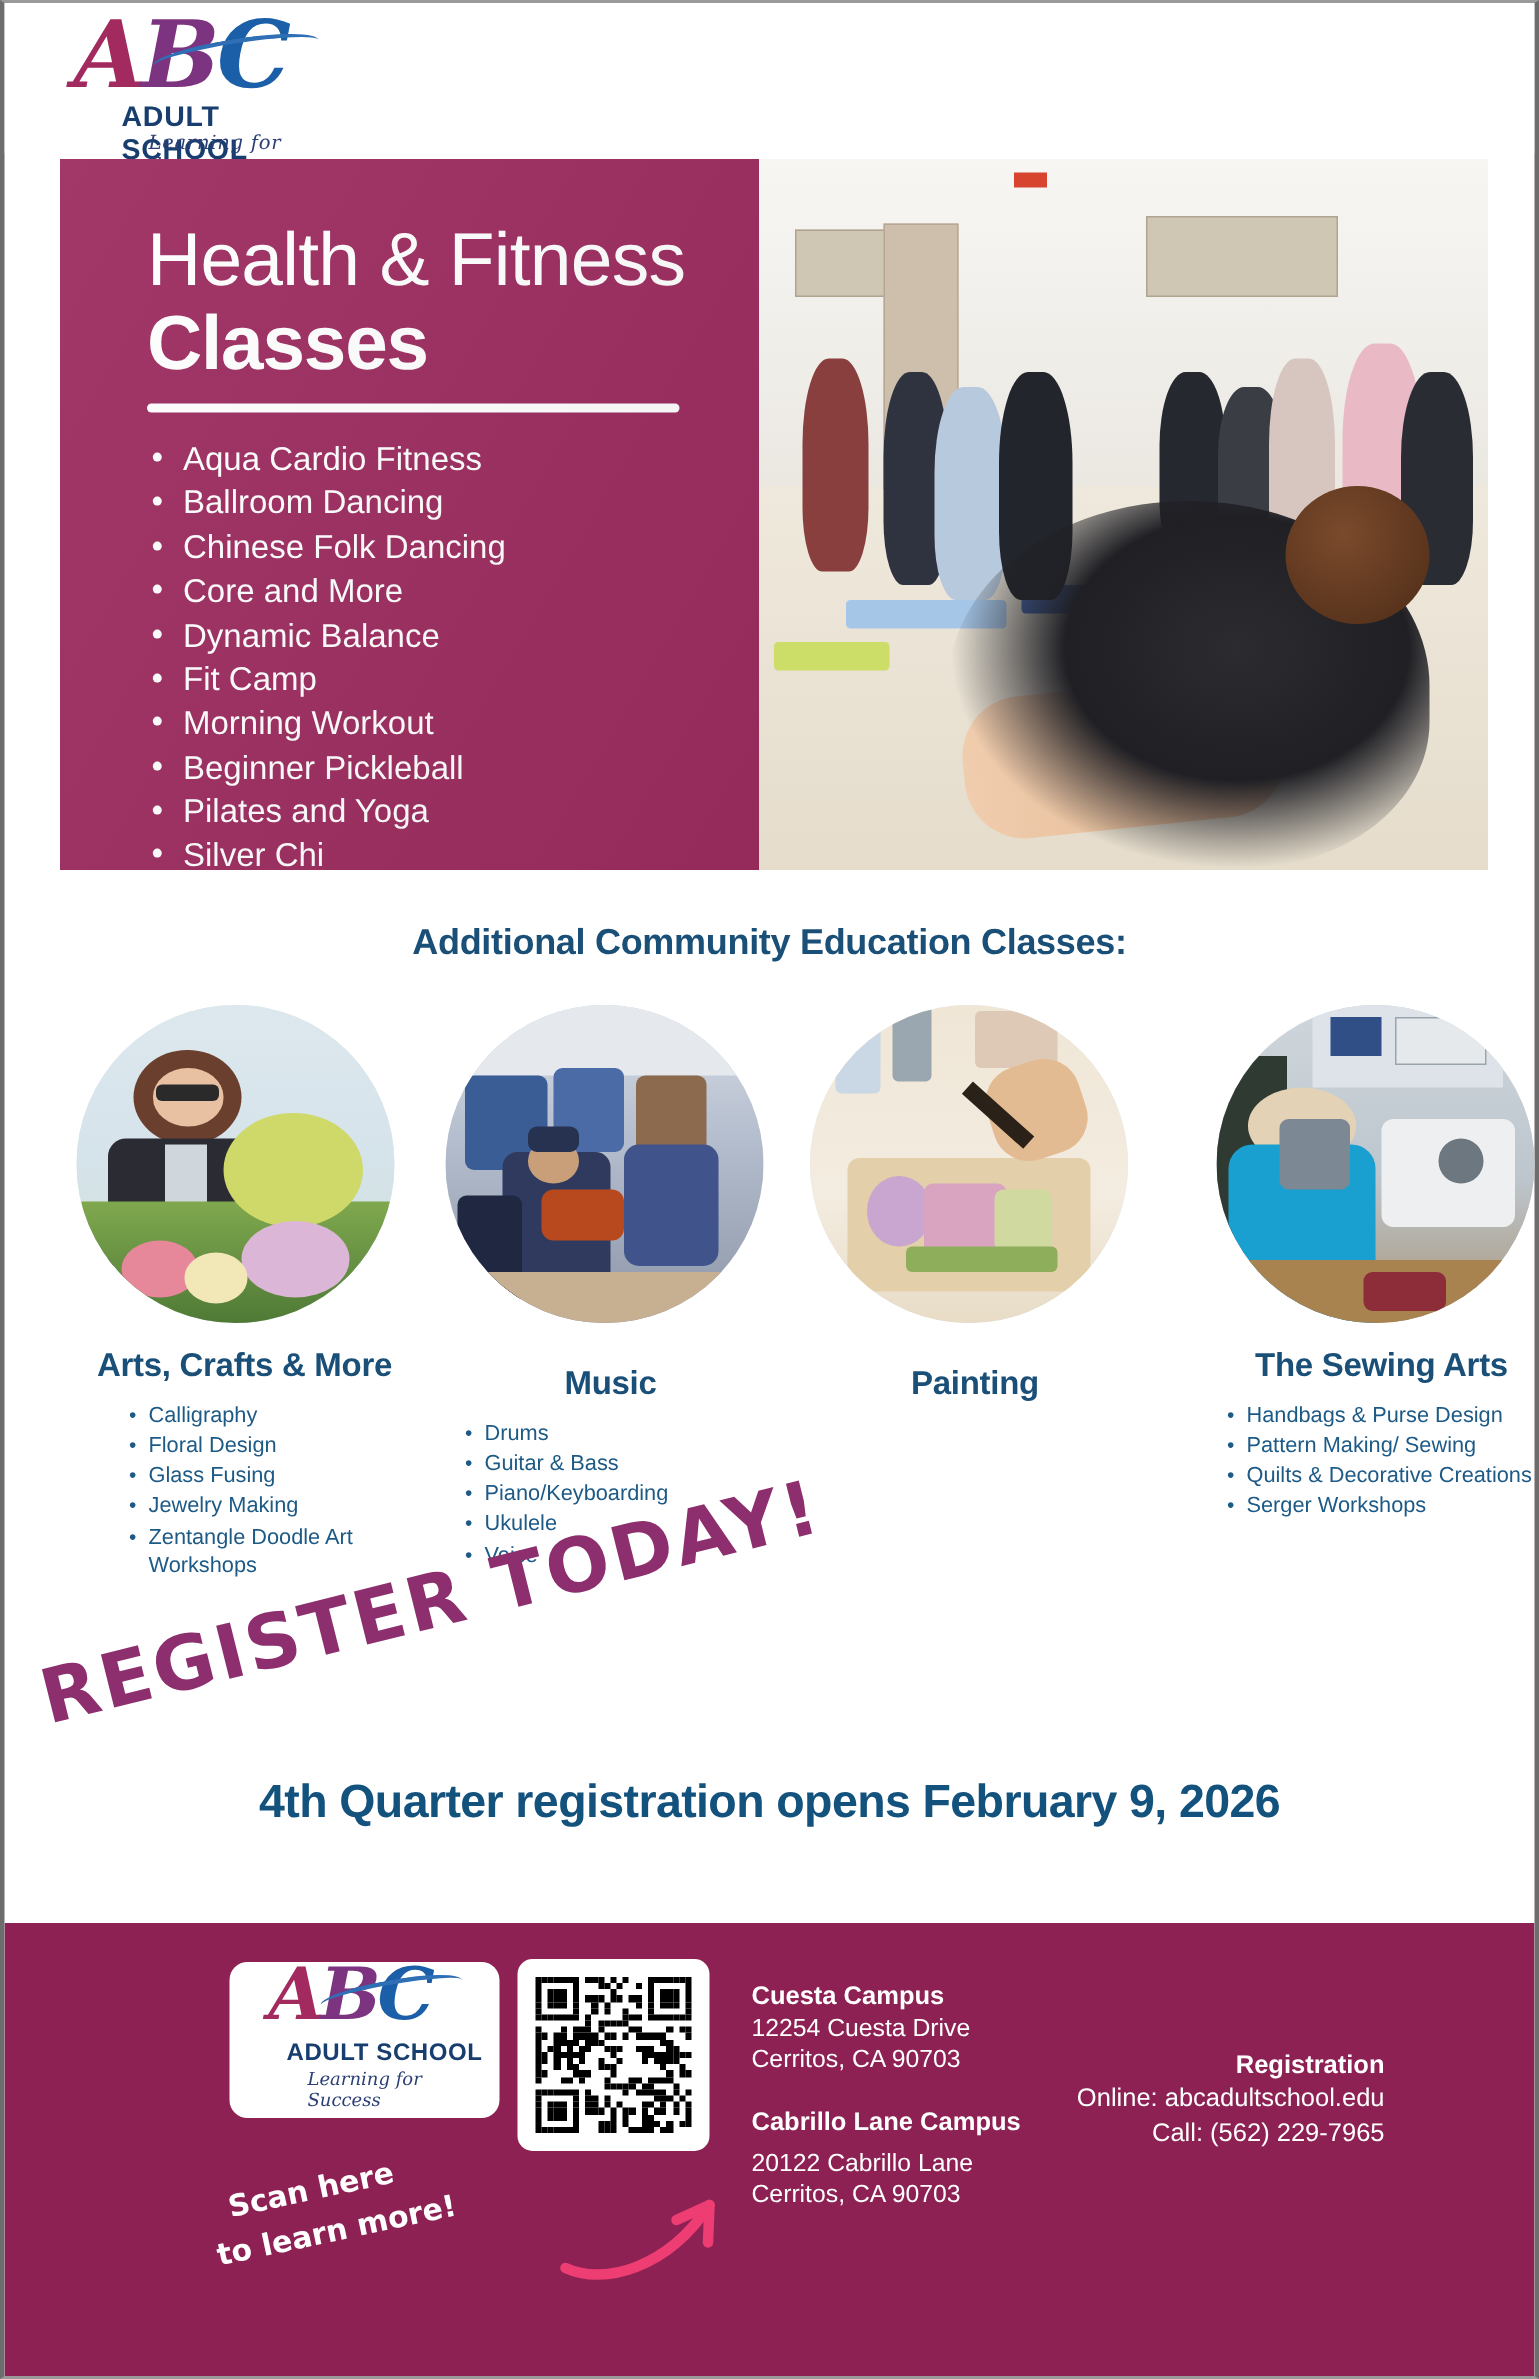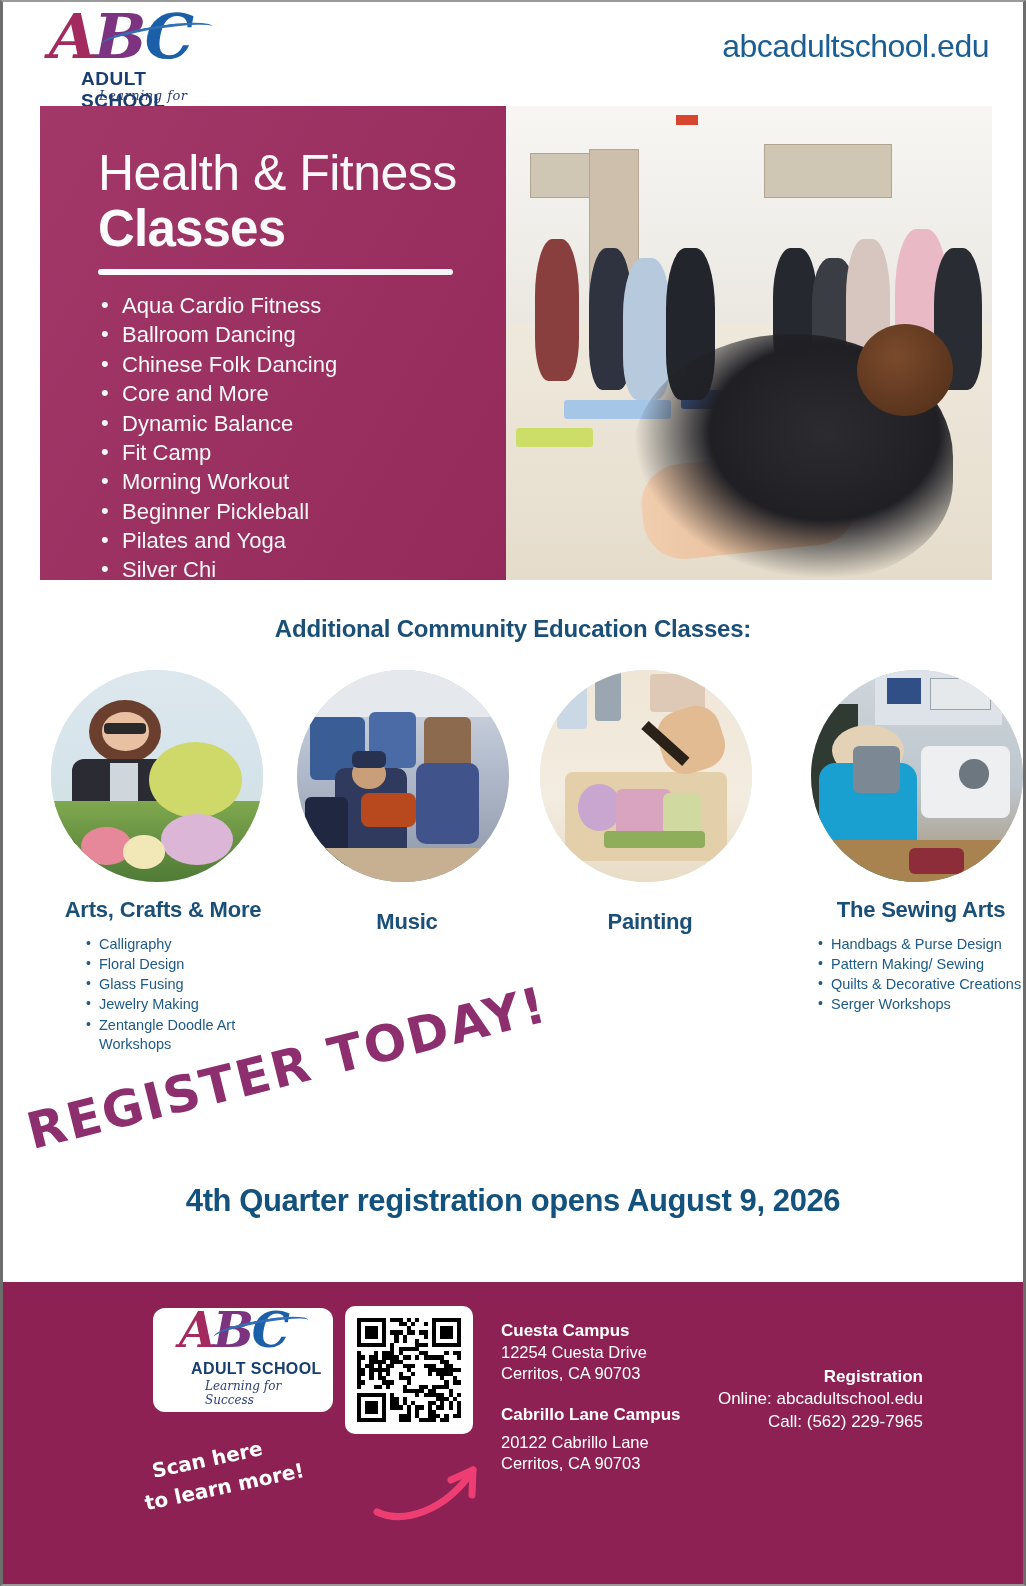--- a/index.html
+++ b/index.html
@@ -272,21 +272,20 @@
 
 <div class="page">
 
   <div class="header">
     <div class="logo">
       <div class="logo-abc"><span class="la">A</span><span class="lb">B</span><span class="lc">C</span></div>
       <div class="logo-swoosh"></div>
       <div class="logo-adult">ADULT SCHOOL</div>
       <div class="logo-tag">Learning for Success</div>
     </div>
-    <div class="site-url">abcadultschool.edu</div>
   </div>
 
   <div class="hero">
 
     <div class="hero-photo">
       <div class="hp-wall"></div>
       <div class="hp-floor"></div>
       <div class="hp-win" style="left:5%;top:10%;width:12%;height:9%;"></div>
       <div class="hp-win" style="left:53%;top:8%;width:26%;height:11%;"></div>
       <div class="hp-door"></div>
@@ -366,20 +365,27 @@
         <div class="ph-a" style="left:60%;top:22%;width:22%;height:26%;background:#8c6a4e;border-radius:6px;"></div>
         <div class="ph-a" style="left:18%;top:46%;width:34%;height:46%;background:#2f3a5e;border-radius:10px;"></div>
         <div class="ph-a" style="left:26%;top:42%;width:16%;height:14%;border-radius:50%;background:#c89f78;"></div>
         <div class="ph-a" style="left:26%;top:38%;width:16%;height:8%;border-radius:6px;background:#26324f;"></div>
         <div class="ph-a" style="left:30%;top:58%;width:26%;height:16%;background:#b8491f;border-radius:8px;"></div>
         <div class="ph-a" style="left:56%;top:44%;width:30%;height:38%;background:#40538a;border-radius:10px;"></div>
         <div class="ph-a" style="left:4%;top:60%;width:20%;height:34%;background:#1f2840;border-radius:6px;"></div>
         <div class="ph-a" style="left:0;top:84%;width:100%;height:16%;background:#c7b091;"></div>
       </div>
       <div class="cat-title">Music</div>
+      <ul class="cat-list">
+        <li>Drums</li>
+        <li>Guitar &amp; Bass</li>
+        <li>Piano/Keyboarding</li>
+        <li>Ukulele</li>
+        <li>Voice</li>
+      </ul>
     </div>
 
     <div class="cat cat2">
       <div class="cat-photo">
         <div class="ph-a" style="left:0;top:0;width:100%;height:100%;background:linear-gradient(180deg,#efe6d6 0%,#f3ece0 60%,#e8dcc6 100%);"></div>
         <div class="ph-a" style="left:8%;top:2%;width:14%;height:26%;background:#c9d8e4;border-radius:4px;"></div>
         <div class="ph-a" style="left:26%;top:0;width:12%;height:24%;background:#9aa6b0;border-radius:4px;"></div>
         <div class="ph-a" style="left:52%;top:2%;width:26%;height:18%;background:#ddc9b6;border-radius:4px;"></div>
         <div class="ph-a" style="left:12%;top:48%;width:76%;height:42%;background:#e3cfa9;border-radius:8px;"></div>
         <div class="ph-a" style="left:18%;top:54%;width:20%;height:22%;border-radius:50%;background:#c8a6cf;"></div>
@@ -413,21 +419,21 @@
         <li>Pattern Making/ Sewing</li>
         <li>Quilts &amp; Decorative Creations</li>
         <li>Serger Workshops</li>
       </ul>
     </div>
   </div>
 
   <div class="register-today">REGISTER TODAY!</div>
 
   <div class="dates">
-    <span class="d1">4th Quarter registration opens August 9, 2026</span>
+    <span class="d1">4th Quarter registration opens February 9, 2026</span>
   </div>
 
   <div class="footer">
 
     <div class="foot-logo">
       <div class="fl-abc"><span class="la">A</span><span class="lb">B</span><span class="lc">C</span></div>
       <div class="fl-swoosh"></div>
       <div class="fl-adult">ADULT SCHOOL</div>
       <div class="fl-tag">Learning for Success</div>
     </div>

